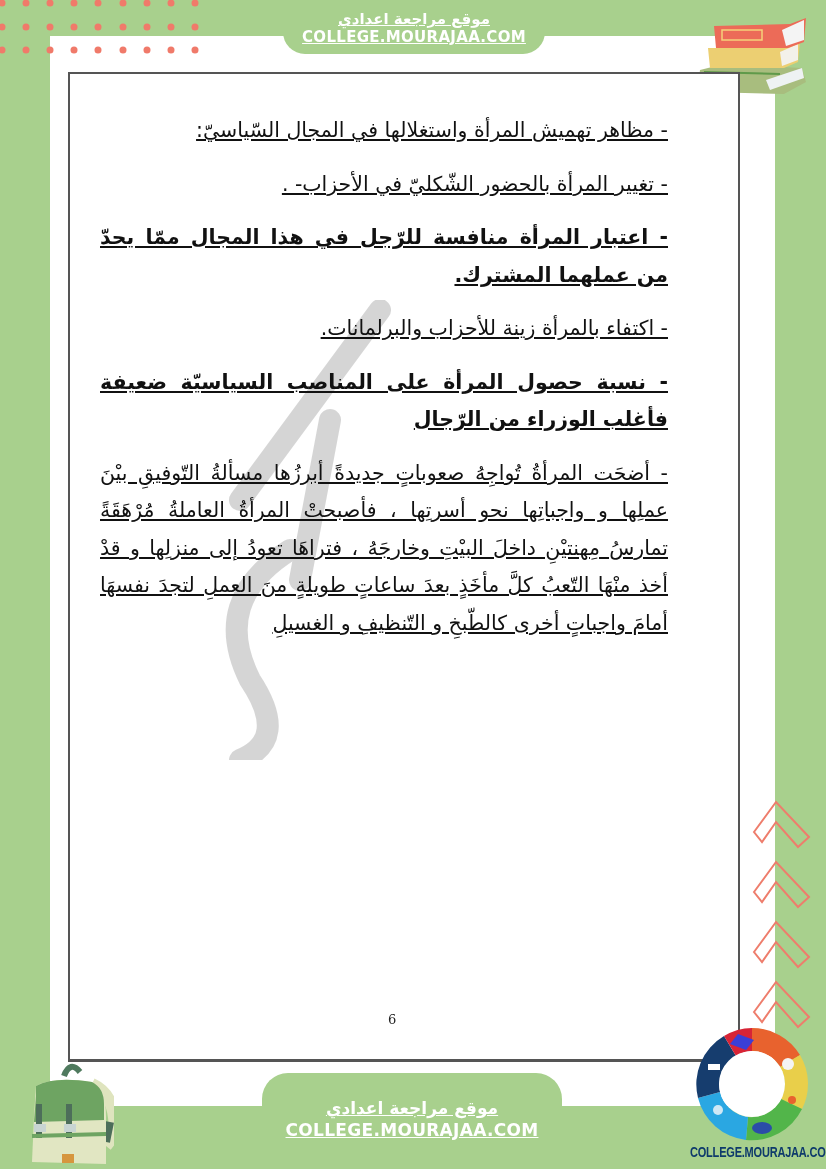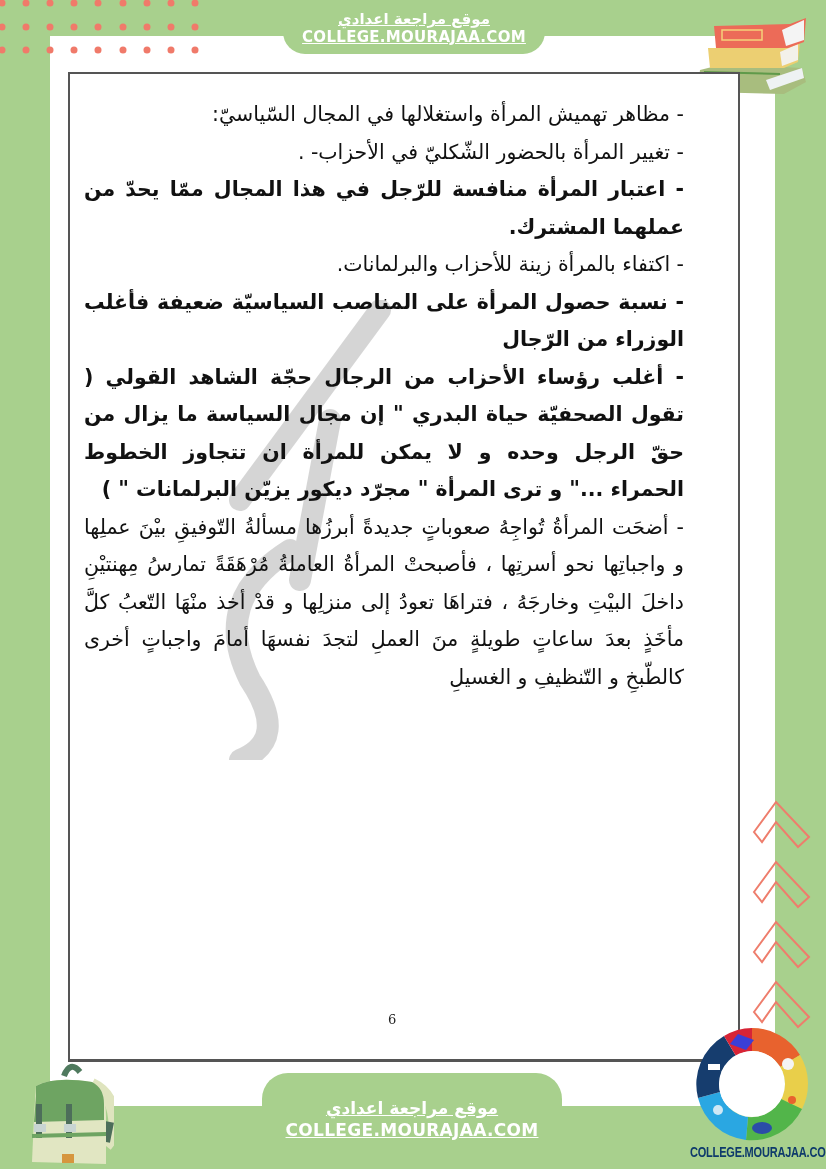--- a/index.html
+++ b/index.html
@@ -31,21 +31,21 @@
     .doc-box {
       position: absolute; left: 68px; top: 72px; width: 668px; height: 985px;
       border: 2px solid #555; border-bottom-width: 3px; background: #fff;
     }
     .watermark { position: absolute; left: 180px; top: 300px; width: 240px; height: 460px; opacity: 0.35; }
     .content {
       position: absolute; left: 84px; top: 96px; width: 600px;
       direction: rtl; text-align: justify; text-align-last: right;
       font-family: "DejaVu Sans", sans-serif; font-size: 20.5px; line-height: 37.5px; color: #111;
     }
-    .content p { margin: 0; }
+    .content p { margin: 16px; text-decoration: underline; }
     .content .b { font-weight: bold; }
     .content .heading { font-weight: bold; font-size: 21px; padding-right: 28px; }
     .page-num { position: absolute; left: 388px; top: 1012px; font-family: "DejaVu Serif", serif; font-size: 13px; color: #222; }
     .books { position: absolute; left: 694px; top: 12px; width: 118px; height: 84px; }
     .backpack { position: absolute; left: 14px; top: 1056px; width: 100px; height: 112px; }
     .chevrons { position: absolute; left: 734px; top: 792px; width: 84px; height: 250px; }
     .logo-wheel { position: absolute; left: 694px; top: 1026px; width: 116px; height: 116px; }
     .logo-text {
       position: absolute; left: 690px; top: 1146px; width: 136px;
       font-family: "Liberation Sans", sans-serif; font-weight: bold; font-size: 11px;
@@ -120,21 +120,20 @@
     <path d="M110 250 Q30 300 70 380 Q110 440 60 460"></path>
   </g>
 </svg>
 
 <div class="content">
   <p>- مظاهر تهميش المرأة واستغلالها في المجال السّياسيّ:</p>
   <p>- تغيير المرأة بالحضور الشّكليّ في الأحزاب- .</p>
   <p class="b">- اعتبار المرأة منافسة للرّجل في هذا المجال ممّا يحدّ من عملهما المشترك.</p>
   <p>- اكتفاء بالمرأة زينة للأحزاب والبرلمانات.</p>
   <p class="b">- نسبة حصول المرأة على المناصب السياسيّة ضعيفة فأغلب الوزراء من الرّجال</p>
-  <p class="b">- أغلب رؤساء الأحزاب من الرجال حجّة الشاهد القولي ( تقول الصحفيّة حياة البدري " إن مجال السياسة ما يزال من حقّ الرجل وحده و لا يمكن للمرأة ان تتجاوز الخطوط الحمراء ..." و ترى المرأة " مجرّد ديكور يزيّن البرلمانات " )</p>
   <p>- أضحَت المرأةُ تُواجِهُ صعوباتٍ جديدةً أبرزُها مسألةُ التّوفيقِ بيْنَ عملِها و واجباتِها نحو أسرتِها ، فأصبحتْ المرأةُ العاملةُ مُرْهَقَةً تمارسُ مِهنتيْنِ داخلَ البيْتِ وخارجَهُ ، فتراهَا تعودُ إلى منزلِها و قدْ أخذ منْهَا التّعبُ كلَّ مأخَذٍ بعدَ ساعاتٍ طويلةٍ منَ العملِ لتجدَ نفسهَا أمامَ واجباتٍ أخرى كالطّبخِ و التّنظيفِ و الغسيلِ</p>
 </div>
 
 <div class="page-num">6</div>
 
 <svg class="chevrons" viewBox="0 0 84 250">
   <g fill="none" stroke="#ee7d6c" stroke-width="2">
     <path d="M20 40 L42 10 L75 45 L64 55 L42 30 L28 50 Z"></path>
     <path d="M20 100 L42 70 L75 105 L64 115 L42 90 L28 110 Z"></path>
     <path d="M20 160 L42 130 L75 165 L64 175 L42 150 L28 170 Z"></path>

